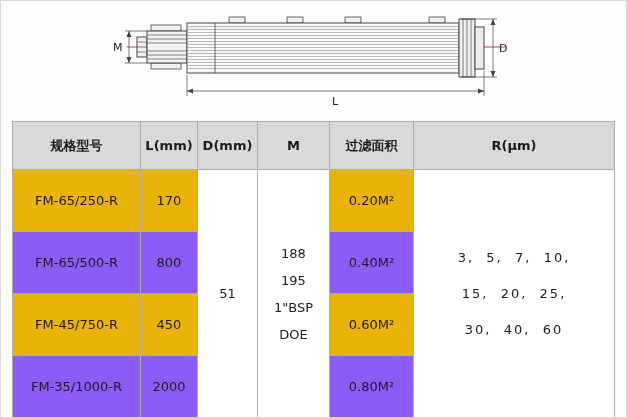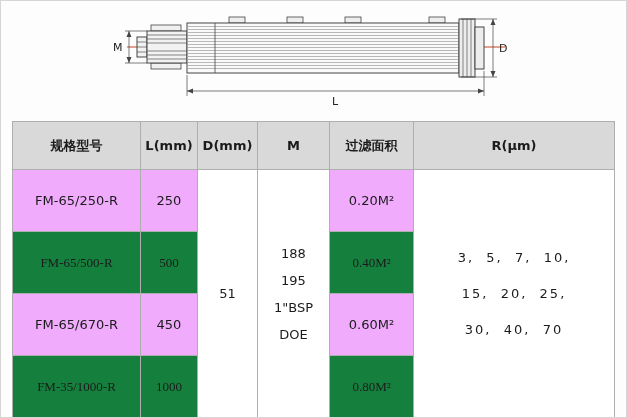--- a/index.html
+++ b/index.html
@@ -14,22 +14,22 @@
     width:100%; border-collapse:collapse; table-layout:fixed;
     border:1px solid #9a9a9a;
   }
   table.spec th, table.spec td {
     border:1px solid #aeaeae; text-align:center; vertical-align:middle;
     color:#1b1b1b; overflow:hidden;margin-top:24px;
   }
   thead th {
     background:#d9d9d9; height:45px; font-size:13px; font-weight:bold;
   }
-  tbody td { height:59px; font-size:13px; background:#f0abfc; }
-  tbody tr.alt td { background:#15803d;font-family:Liberation Serif, serif; }
+  tbody td { height:59px; font-size:13px; background:#eab308; }
+  tbody tr.alt td { background:#8b5cf6; }
   td.c-merged { background:#ffffff !important; }
   td.c-m div { line-height:27px; white-space:pre; }
   td.c-r div { line-height:36px; white-space:pre; letter-spacing:2px; }
   svg text { font-family:"DejaVu Sans", sans-serif; font-size:11px; fill:#222; }
 </style>
 </head>
 <body>
 
 <div class="page">
 
@@ -128,47 +128,47 @@
           <th>L(mm)</th>
           <th>D(mm)</th>
           <th>M</th>
           <th>过滤面积</th>
           <th>R(μm)</th>
         </tr>
       </thead>
       <tbody>
         <tr>
           <td>FM-65/250-R</td>
-          <td>250</td>
+          <td>170</td>
           <td class="c-merged" rowspan="4">51</td>
           <td class="c-merged c-m" rowspan="4">
             <div>188</div>
             <div>195</div>
             <div>1"BSP</div>
             <div>DOE</div>
           </td>
           <td>0.20M²</td>
           <td class="c-merged c-r" rowspan="4">
             <div>3,  5,  7,  10,</div>
             <div>15,  20,  25,</div>
-            <div>30,  40,  70</div>
+            <div>30,  40,  60</div>
           </td>
         </tr>
         <tr class="alt">
           <td>FM-65/500-R</td>
-          <td>500</td>
+          <td>800</td>
           <td>0.40M²</td>
         </tr>
         <tr>
-          <td>FM-65/670-R</td>
+          <td>FM-45/750-R</td>
           <td>450</td>
           <td>0.60M²</td>
         </tr>
         <tr class="alt">
           <td>FM-35/1000-R</td>
-          <td>1000</td>
+          <td>2000</td>
           <td>0.80M²</td>
         </tr>
       </tbody>
     </table>
   </div>
 
 </div>
 
 </body></html>

